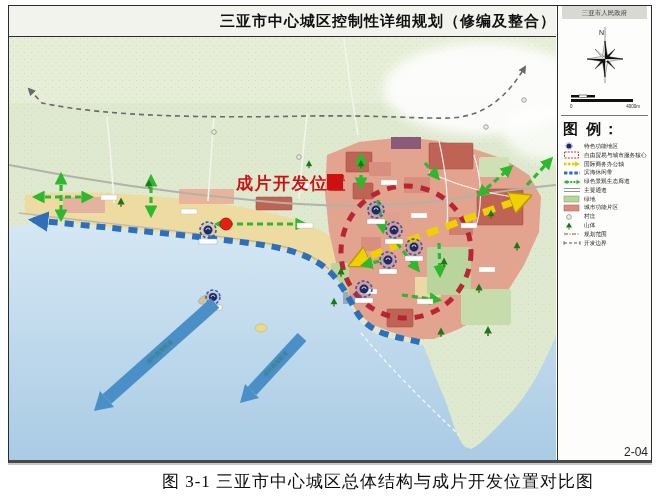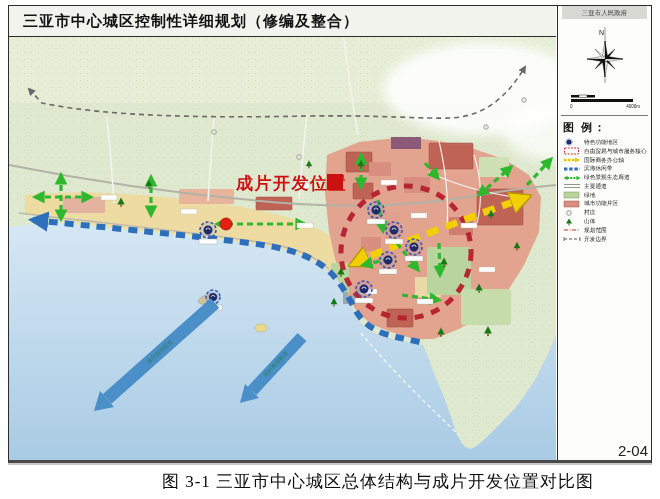--- a/index.html
+++ b/index.html
@@ -3,38 +3,38 @@
 <meta charset="utf-8">
 <style>
   html,body{margin:0;padding:0;background:#fff;}
   .page{position:relative;width:660px;height:499px;background:#fff;overflow:hidden;
         font-family:"Liberation Sans","DejaVu Sans",sans-serif;}
   .sheet{position:absolute;left:8px;top:5px;width:644px;height:458px;
          border:1.5px solid #2b2b2b;border-bottom:3px solid #4a4a4a;box-sizing:border-box;
          background:#fff;box-shadow:0 2px 0 #c9c9c9;}
   .title-bar{position:absolute;left:0;top:0;width:547px;height:31px;background:#f3f3ee;
              border-bottom:1.5px solid #2b2b2b;box-sizing:border-box;}
-  .title-bar .t{display:block;line-height:29px;padding-left:14px;font-size:15px;font-weight:bold;
-                letter-spacing:1px;color:#111;}
+  .title-bar .t{display:block;line-height:29px;padding-left:0;font-size:15px;font-weight:bold;
+                letter-spacing:1px;color:#111;text-align:right;}
   .map-wrap{position:absolute;left:0;top:31px;width:547px;height:423px;overflow:hidden;}
   .sidebar{position:absolute;right:0;top:0;width:94px;height:100%;background:#fdfdfb;
            border-left:1.5px solid #2b2b2b;box-sizing:border-box;}
   .sb-title{margin:4px 4px 0 4px;height:18px;background:#e9e9e4;border-bottom:1px solid #aaa;
             text-align:center;font-size:11.5px;font-weight:bold;line-height:18px;color:#111;}
   .sb-agency{margin:0 4px;height:13px;background:#d9d9d4;text-align:center;font-size:6.5px;
              line-height:13px;color:#333;}
   .compass{display:block;margin:6px auto 0 auto;}
   .scalebar{display:block;margin:2px auto 0 auto;}
   .sb-divider{margin:6px 3px 0 3px;border-top:1px solid #777;}
   .legend{margin:4px 3px 0 5px;}
-  .legend-heading{font-size:11px;font-weight:bold;color:#111;margin-bottom:3px;letter-spacing:2px;}
+  .legend-heading{font-size:15px;font-weight:bold;color:#111;margin-bottom:3px;letter-spacing:2px;}
   .legend-row{display:flex;align-items:center;height:8.8px;gap:3px;}
   .legend-row .sw{width:18px;height:8px;flex:0 0 18px;}
   .legend-row .lb{font-size:6px;color:#222;white-space:nowrap;transform:scale(.95);transform-origin:left center;}
-  .page-number{position:absolute;right:3px;bottom:1px;font-size:15px;color:#222;}
+  .page-number{position:absolute;right:3px;bottom:1px;font-size:12px;color:#222;}
   .caption{position:absolute;left:0;top:470px;width:660px;text-align:center;
            font-family:"Liberation Serif","DejaVu Serif",serif;font-size:17px;color:#0d0d0d;letter-spacing:1px;padding-left:48px;}
 </style>
 </head>
 <body>
 
 <div class="page">
   <div class="sheet">
 
     <div class="title-bar">

